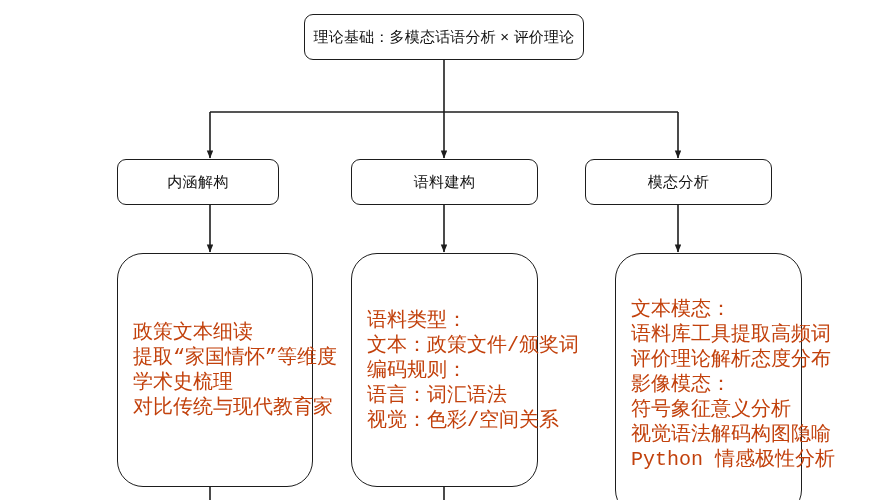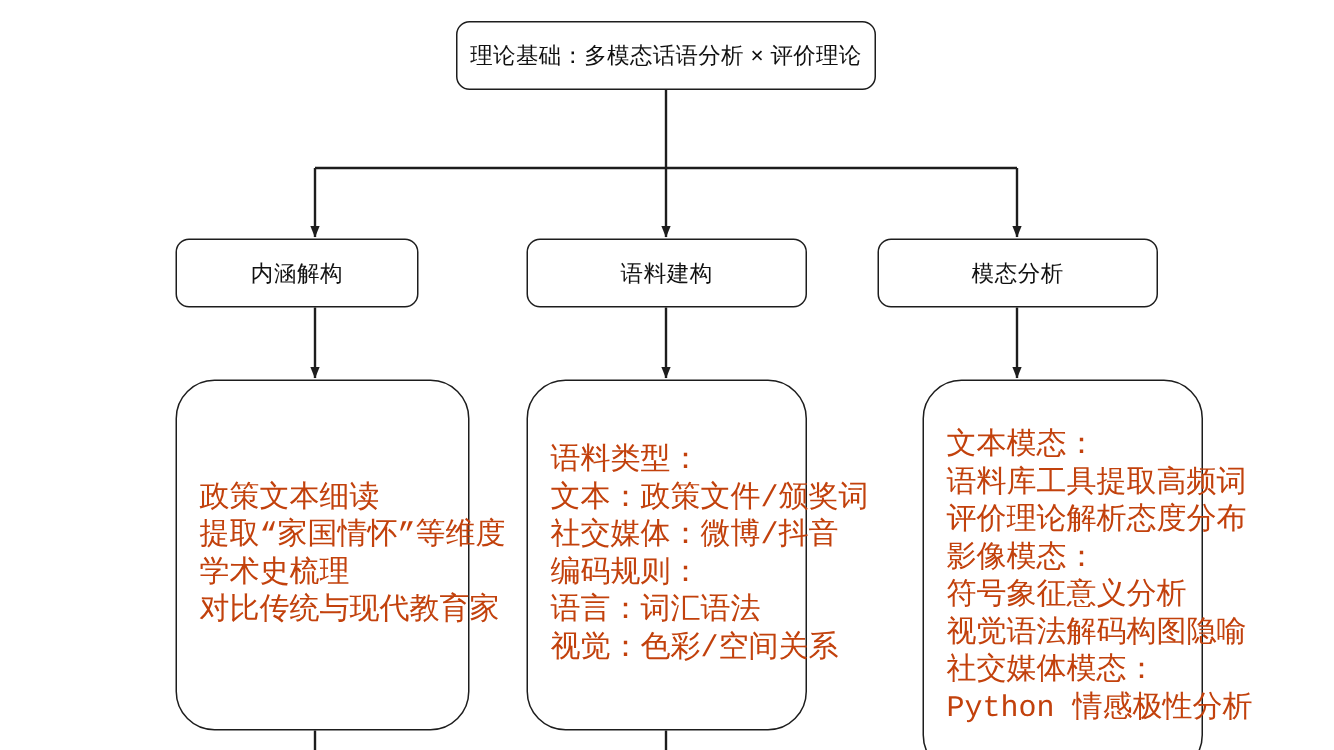--- a/index.html
+++ b/index.html
@@ -121,33 +121,31 @@
       <div class="detail-line">提取“家国情怀”等维度</div>
       <div class="detail-line">学术史梳理</div>
       <div class="detail-line">对比传统与现代教育家</div>
     </div>
   </div>
 
   <div class="node node-detail" style="left:351px; top:253px; width:187px; height:234px;">
     <div class="detail-lines">
       <div class="detail-line">语料类型：</div>
       <div class="detail-line">文本：政策文件/颁奖词</div>
-      <div class="detail-line">社交媒体：微博/抖音</div>
       <div class="detail-line">编码规则：</div>
       <div class="detail-line">语言：词汇语法</div>
       <div class="detail-line">视觉：色彩/空间关系</div>
     </div>
   </div>
 
   <div class="node node-detail" style="left:615px; top:253px; width:187px; height:263px;">
     <div class="detail-lines">
       <div class="detail-line">文本模态：</div>
       <div class="detail-line">语料库工具提取高频词</div>
       <div class="detail-line">评价理论解析态度分布</div>
       <div class="detail-line">影像模态：</div>
       <div class="detail-line">符号象征意义分析</div>
       <div class="detail-line">视觉语法解码构图隐喻</div>
-      <div class="detail-line">社交媒体模态：</div>
       <div class="detail-line">Python 情感极性分析</div>
     </div>
   </div>
 
 </div>
 
 </body></html>

